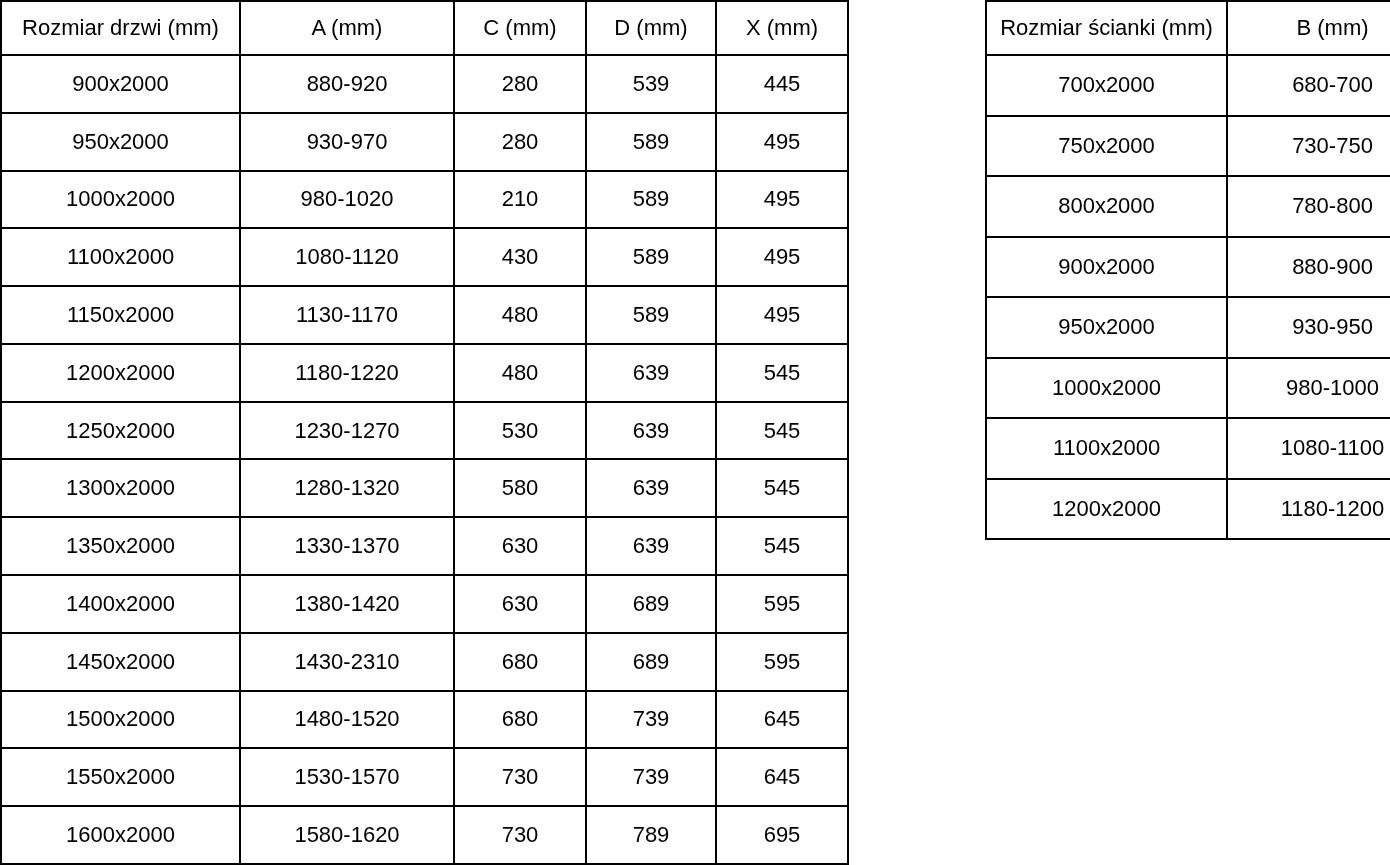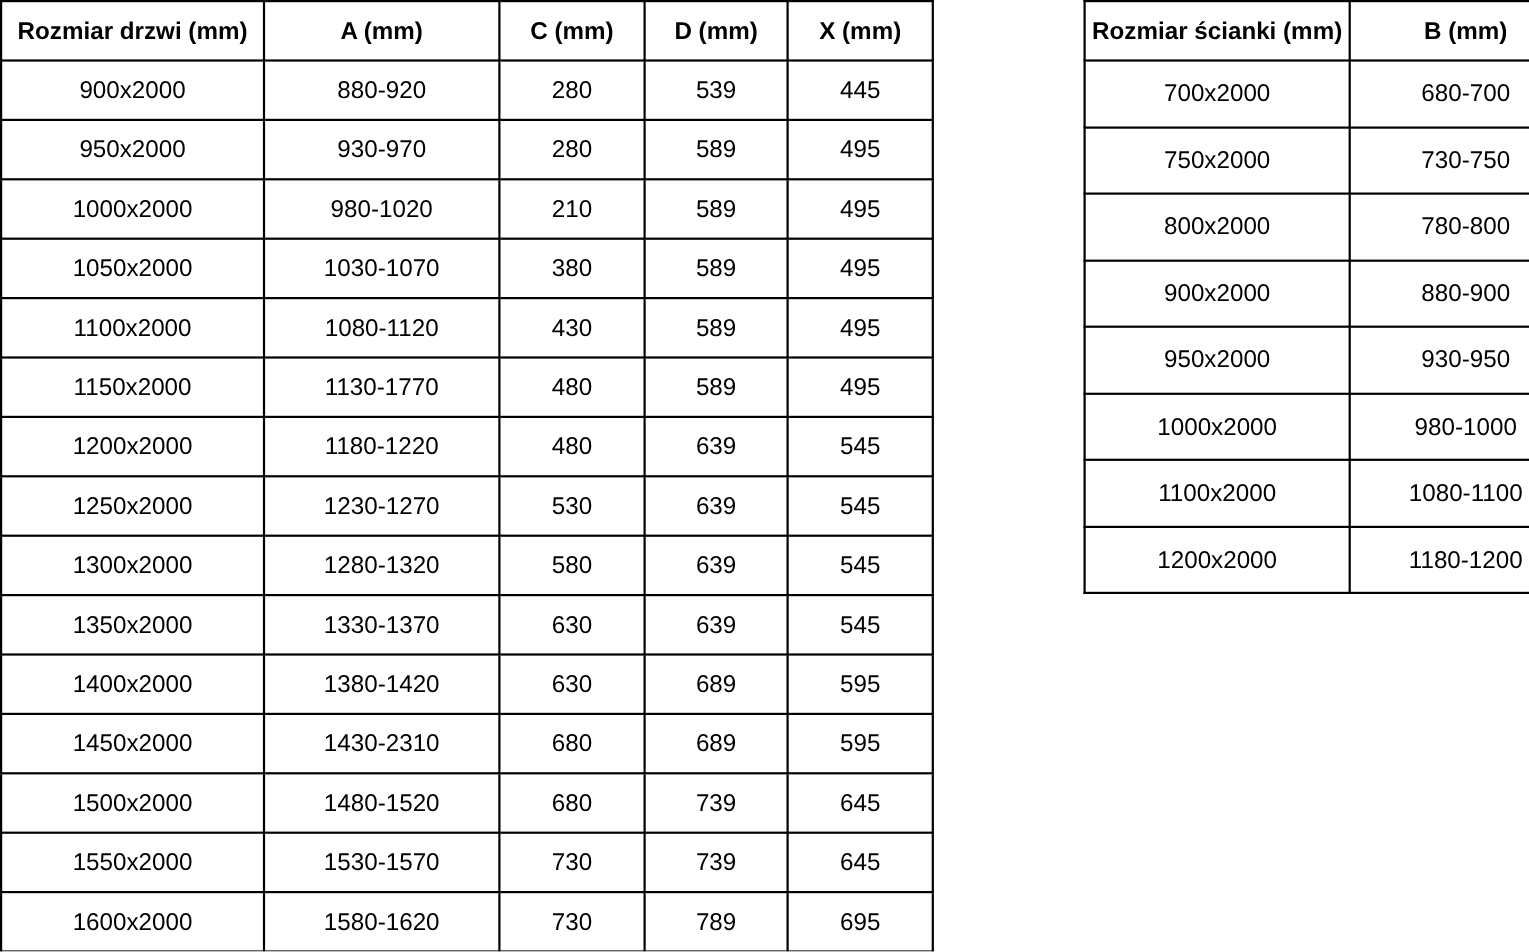--- a/index.html
+++ b/index.html
@@ -37,21 +37,21 @@
   .tbl th, .tbl td {
     border: 2px solid #000000;
     text-align: center;
     vertical-align: middle;
     padding: 0;
     overflow: hidden;
     white-space: nowrap;
   }
   .tbl th {
     font-size: 22px;
-    font-weight: bold;
+    font-weight: normal;
   }
   .tbl td {
     font-size: 22px;
     font-weight: normal;
   }
   .tbl tr {
     height: 54px;
   }
 </style>
 </head>
@@ -93,36 +93,29 @@
           <td>495</td>
         </tr>
         <tr>
           <td>1000x2000</td>
           <td>980-1020</td>
           <td>210</td>
           <td>589</td>
           <td>495</td>
         </tr>
         <tr>
-          <td>1050x2000</td>
-          <td>1030-1070</td>
-          <td>380</td>
-          <td>589</td>
-          <td>495</td>
-        </tr>
-        <tr>
           <td>1100x2000</td>
           <td>1080-1120</td>
           <td>430</td>
           <td>589</td>
           <td>495</td>
         </tr>
         <tr>
           <td>1150x2000</td>
-          <td>1130-1770</td>
+          <td>1130-1170</td>
           <td>480</td>
           <td>589</td>
           <td>495</td>
         </tr>
         <tr>
           <td>1200x2000</td>
           <td>1180-1220</td>
           <td>480</td>
           <td>639</td>
           <td>545</td>

